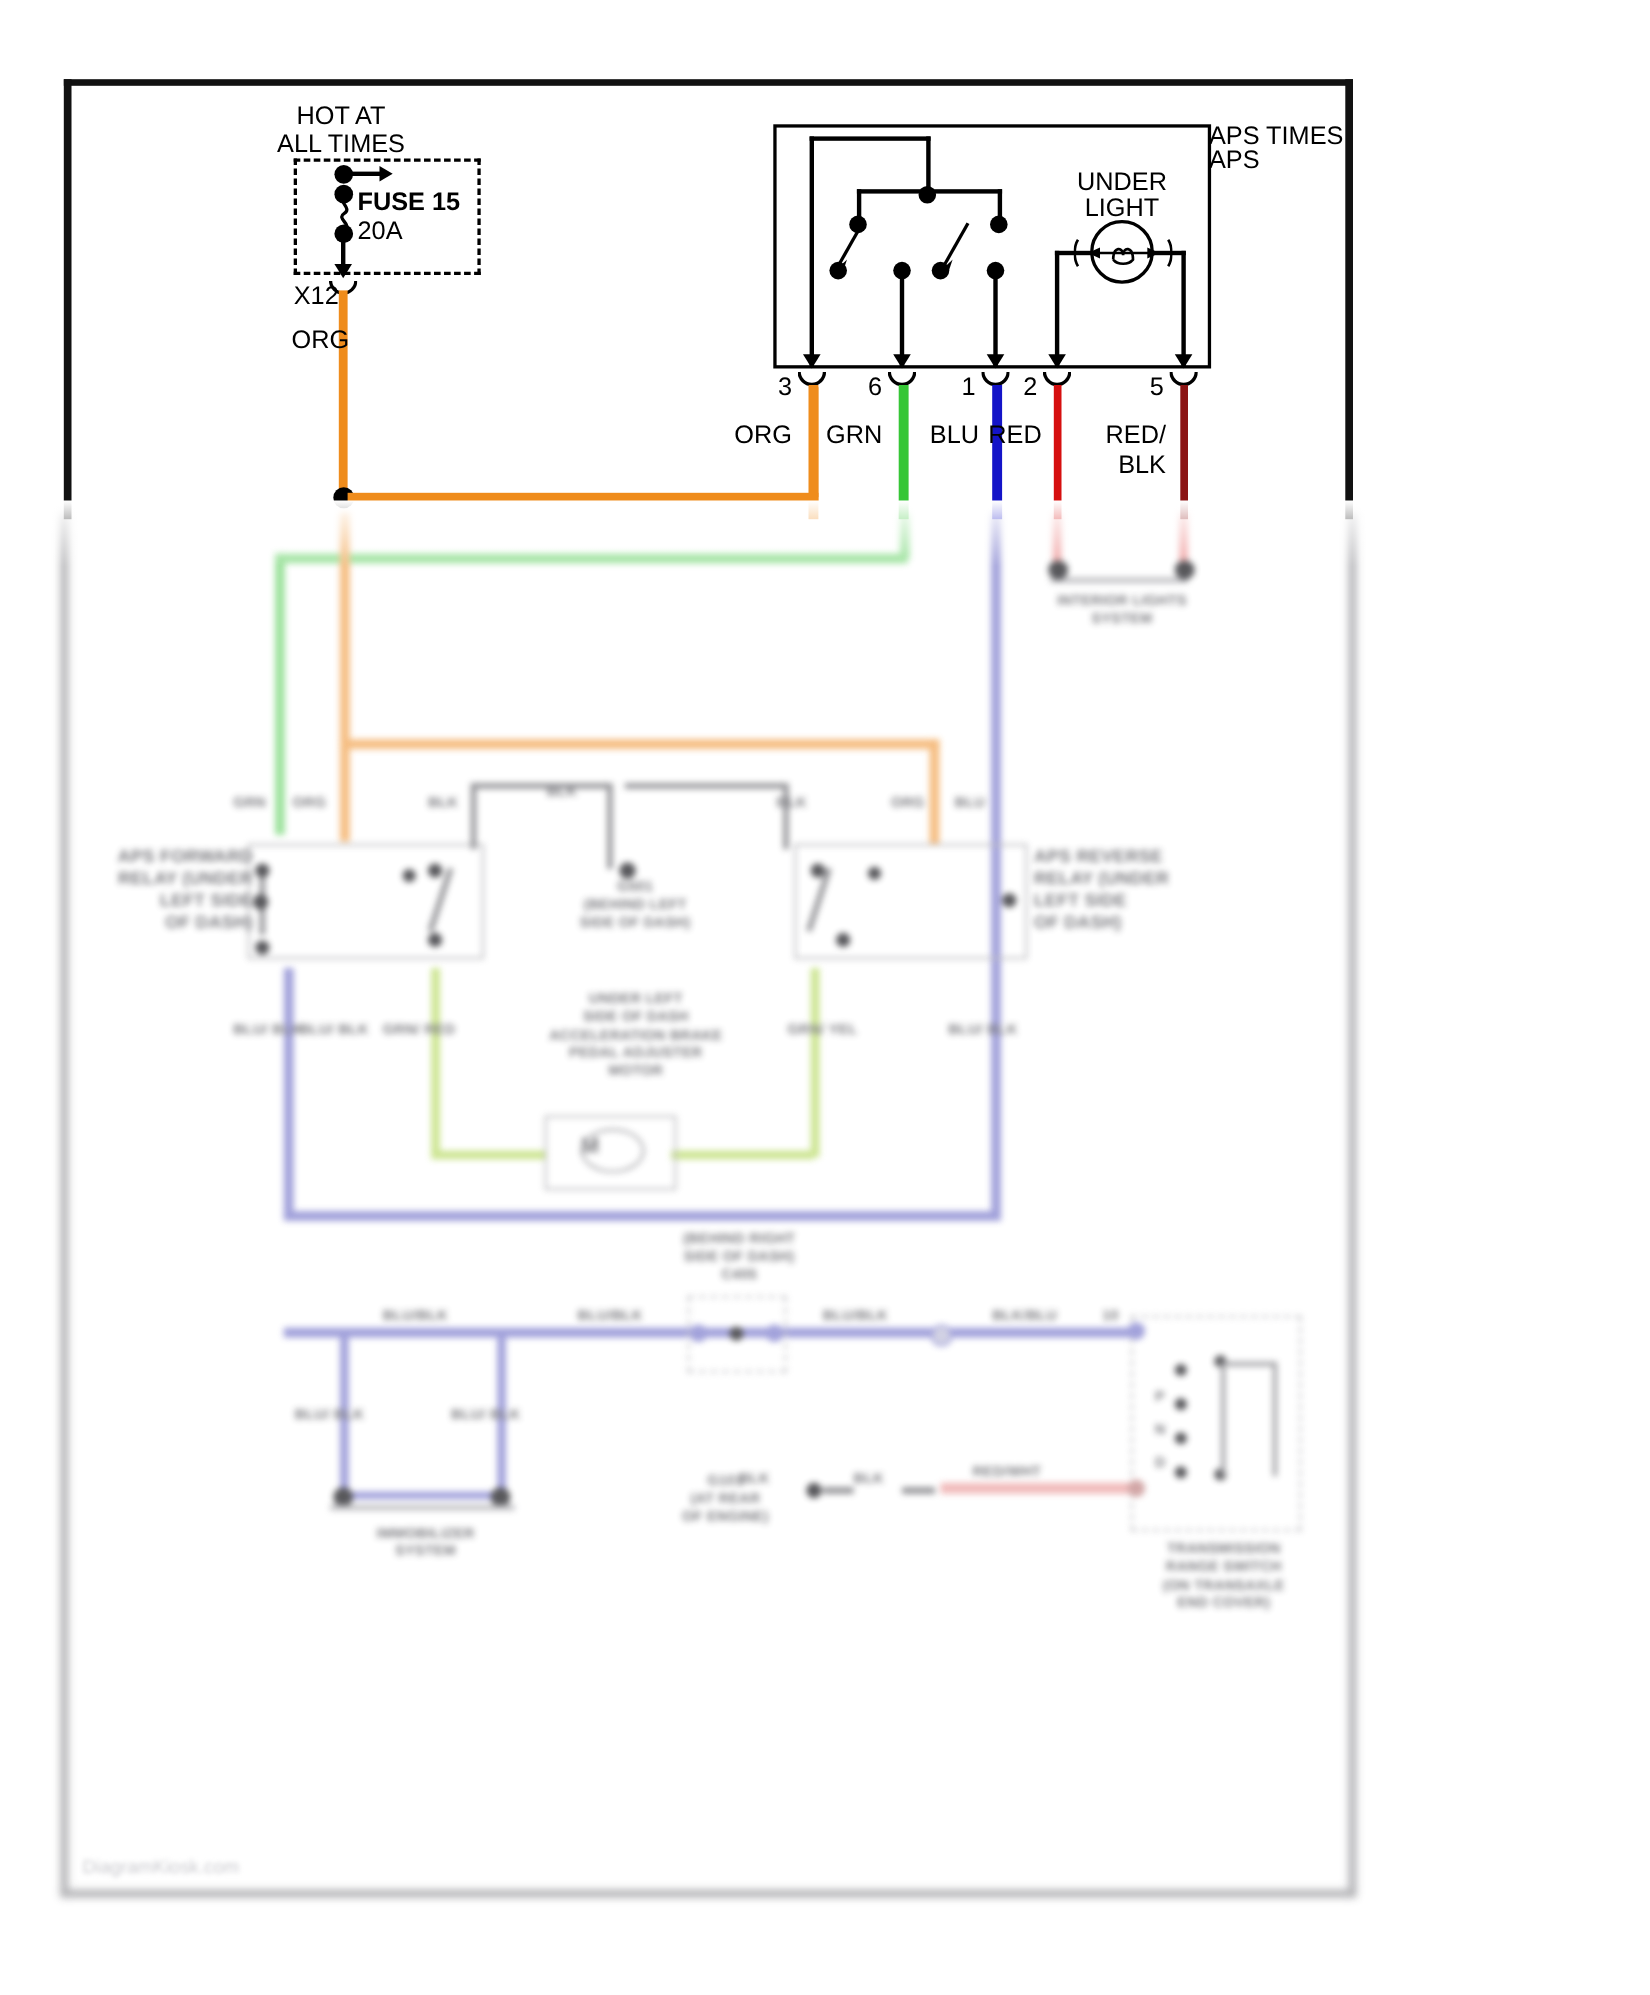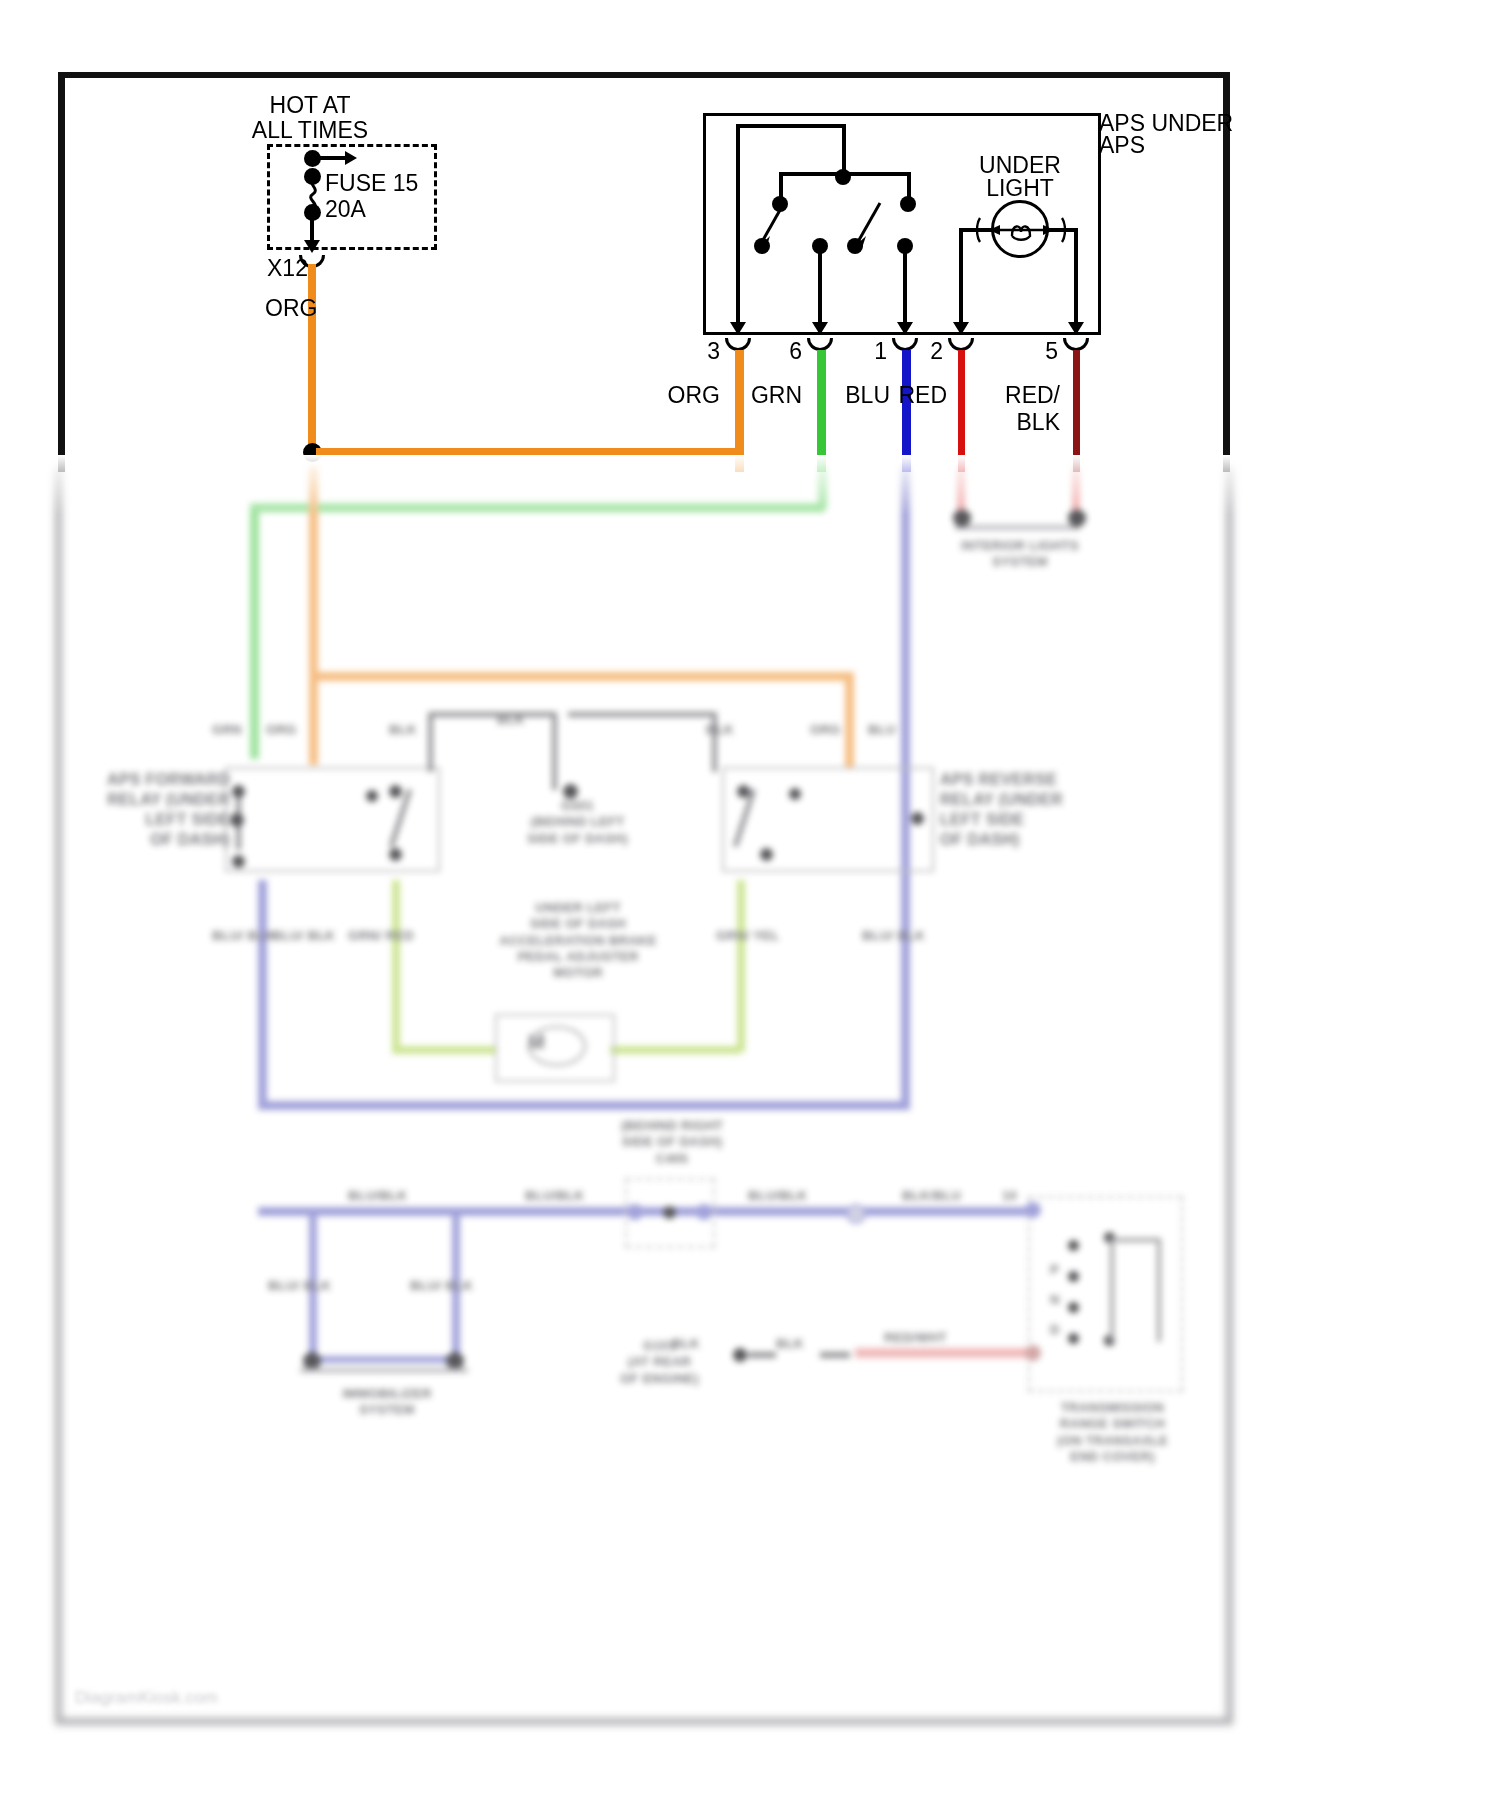--- a/index.html
+++ b/index.html
@@ -225,40 +225,40 @@
   <div class="blk" style="left:312px;top:156px;width:38px;height:4px;"></div>
   <div class="arrrt" style="left:345px;top:151px;"></div>
 
   <div class="dot" style="left:304px;top:168px;width:17px;height:17px;"></div>
   <div class="dot" style="left:304px;top:204px;width:17px;height:17px;"></div>
 
   <svg class="fuse-s" style="left:300px;top:176px;" width="28" height="34" viewBox="0 0 28 34">
     <path d="M13,1 C5,6 21,13 13,18 C5,23 21,28 13,33" fill="none" stroke="#000" stroke-width="3"></path>
   </svg>
 
-  <div class="txt t22" style="left:325px;top:170px;">FUSE 15</div>
+  <div class="txt t22" style="left:325px;top:170px;font-weight:bold;">FUSE 15</div>
   <div class="txt t22" style="left:325px;top:196px;">20A</div>
 
   <div class="blk" style="left:310px;top:216px;width:4px;height:32px;"></div>
   <div class="arrdn" style="left:304px;top:240px;"></div>
   <div class="cup" style="left:299px;top:255px;"></div>
   <div class="txt t22" style="left:267px;top:255px;">X12</div>
 
   <div class="wire" style="left:308px;top:264px;width:8px;height:190px;background:#ef8c1c;"></div>
   <div class="txt t22" style="left:265px;top:295px;">ORG</div>
 
   <div class="dot" style="left:303px;top:443px;width:19px;height:19px;"></div>
 
   <div class="wire" style="left:316px;top:448px;width:428px;height:8px;background:#ef8c1c;"></div>
   <div class="wire" style="left:736px;top:352px;width:8px;height:100px;background:#ef8c1c;"></div>
 
   <div style="position:absolute;left:703px;top:113px;width:398px;height:222px;
               border:3px solid #000;box-sizing:border-box;"></div>
 
-  <div class="txt t22" style="left:1099px;top:110px;">APS UNDER</div>
+  <div class="txt t22" style="left:1099px;top:110px;">APS TIMES</div>
   <div class="txt t22" style="left:1099px;top:132px;">APS</div>
 
   <div class="blk" style="left:736px;top:124px;width:4px;height:210px;"></div>
   <div class="blk" style="left:736px;top:124px;width:110px;height:4px;"></div>
   <div class="blk" style="left:842px;top:124px;width:4px;height:50px;"></div>
   <div class="dot" style="left:835px;top:169px;width:16px;height:16px;"></div>
   <div class="blk" style="left:779px;top:172px;width:132px;height:4px;"></div>
   <div class="blk" style="left:779px;top:172px;width:4px;height:32px;"></div>
   <div class="blk" style="left:907px;top:172px;width:4px;height:32px;"></div>
 

